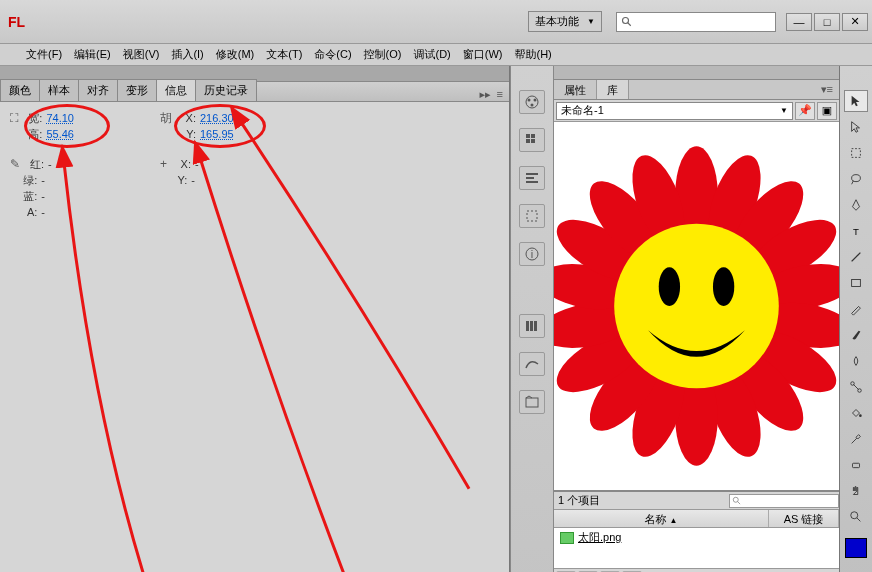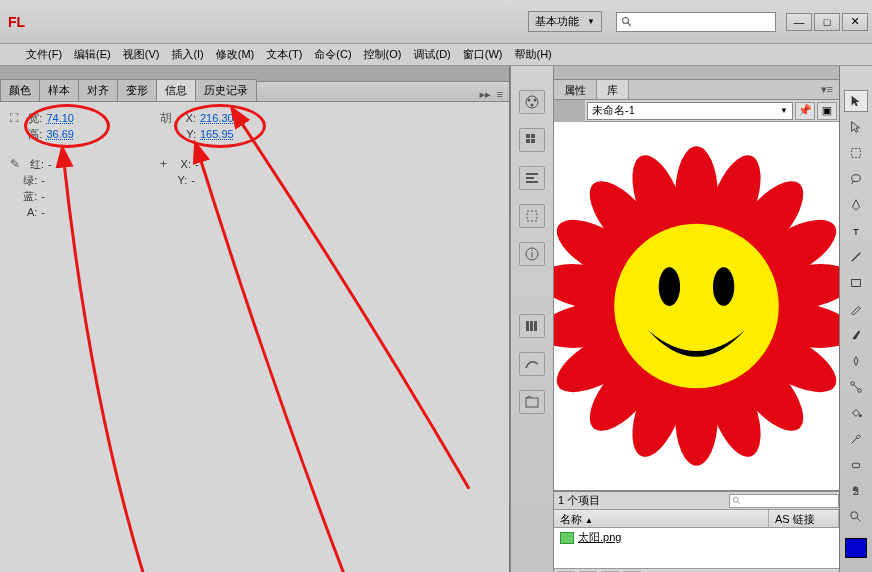--- a/index.html
+++ b/index.html
@@ -34,28 +34,28 @@
 .arrows { position:absolute; top:0; left:0; width:100%; height:100%; pointer-events:none; }
 .mid-strip { width:44px; background:linear-gradient(#d0d0d0,#c4c4c4); border-left:1px solid #888; border-right:1px solid #888; display:flex; flex-direction:column; align-items:center; padding-top:24px; gap:14px; }
 .mid-icon { width:26px; height:24px; background:#cacaca; border:1px solid #9a9a9a; border-radius:2px; display:flex; align-items:center; justify-content:center; color:#555; }
 .mid-icon svg { width:16px; height:16px; }
 .right-pane { flex:1; display:flex; flex-direction:column; border-right:1px solid #777; }
 .rp-top { height:14px; background:#b8b8b8; border-bottom:1px solid #888; }
 .rp-tabs { height:20px; background:#c8c8c8; display:flex; border-bottom:1px solid #888; }
 .rp-tab { padding:3px 10px; border-right:1px solid #999; }
 .rp-tab.active { background:#d6d6d6; }
 .rp-tabs .opts { margin-left:auto; padding:3px 6px; color:#555; }
-.lib-head { height:22px; background:#d6d6d6; display:flex; align-items:center; padding:2px; border-bottom:1px solid #999;margin-left:31px; }
+.lib-head { height:22px; background:#d6d6d6; display:flex; align-items:center; padding:2px; border-bottom:1px solid #999; }
 .lib-dd { background:#fff; border:1px solid #888; height:18px; flex:1; padding:2px 4px; display:flex; align-items:center; }
 .lib-dd .chev { margin-left:auto; font-size:8px; }
 .lib-mini { width:20px; height:18px; margin-left:2px; border:1px solid #999; background:#e0e0e0; display:flex; align-items:center; justify-content:center; }
 .preview { flex:1; background:#fff; position:relative; border-bottom:2px solid #888; overflow:hidden; }
 .count-row { height:18px; background:#d6d6d6; display:flex; align-items:center; padding-left:4px; border-bottom:1px solid #999; }
 .count-srch { margin-left:auto; background:#fff; border:1px solid #999; height:14px; width:110px; display:flex; align-items:center; padding:0 2px; }
-.list-hdr { height:18px; background:linear-gradient(#e8e8e8,#d4d4d4); display:flex; border-bottom:1px solid #999; }
+.list-hdr { height:18px; background:linear-gradient(#e8e8e8,#d4d4d4); display:flex; border-bottom:1px solid #999;text-align:center; }
 .list-hdr div { padding:2px 6px; border-right:1px solid #aaa; }
 .list-body { flex:0 0 40px; background:#fff;text-decoration:underline; }
 .list-row { display:flex; align-items:center; padding:2px 6px; }
 .list-row .ico { width:14px; height:12px; background:#6c6; margin-right:4px; border:1px solid #393; }
 .list-foot { height:20px; background:#d6d6d6; display:flex; padding:2px; gap:2px; border-top:1px solid #999; }
 .ft-btn { width:20px; height:16px; border:1px solid #aaa; border-radius:2px; background:#d6d6d6; }
 .tool-col { width:32px; background:linear-gradient(#d0d0d0,#c0c0c0); display:flex; flex-direction:column; align-items:center; padding-top:24px; gap:4px; }
 .tool { width:24px; height:22px; display:flex; align-items:center; justify-content:center; color:#444; border:1px solid transparent; }
 .tool.sel { background:#e8e8e8; border:1px solid #888; }
 .tool svg { width:14px; height:14px; }
@@ -119,21 +119,21 @@
       <div class="info-row">
         <div class="info-block" style="width:110px;">
           <div class="info-pair">
             <span class="info-icon">⛶</span>
             <span class="info-lbl">宽:</span>
             <span class="info-val">74.10</span>
           </div>
           <div class="info-pair">
             <span class="info-icon" style="visibility:hidden;">⛶</span>
             <span class="info-lbl">高:</span>
-            <span class="info-val">36.69</span>
+            <span class="info-val">55.46</span>
           </div>
           <div class="ellipse" style="left:14px; top:-6px; width:86px; height:44px;"></div>
         </div>
         <div class="info-block" style="width:110px;">
           <div class="info-pair">
             <span class="info-icon">胡</span>
             <span class="info-lbl">X:</span>
             <span class="info-val">216.30</span>
           </div>
           <div class="info-pair">

